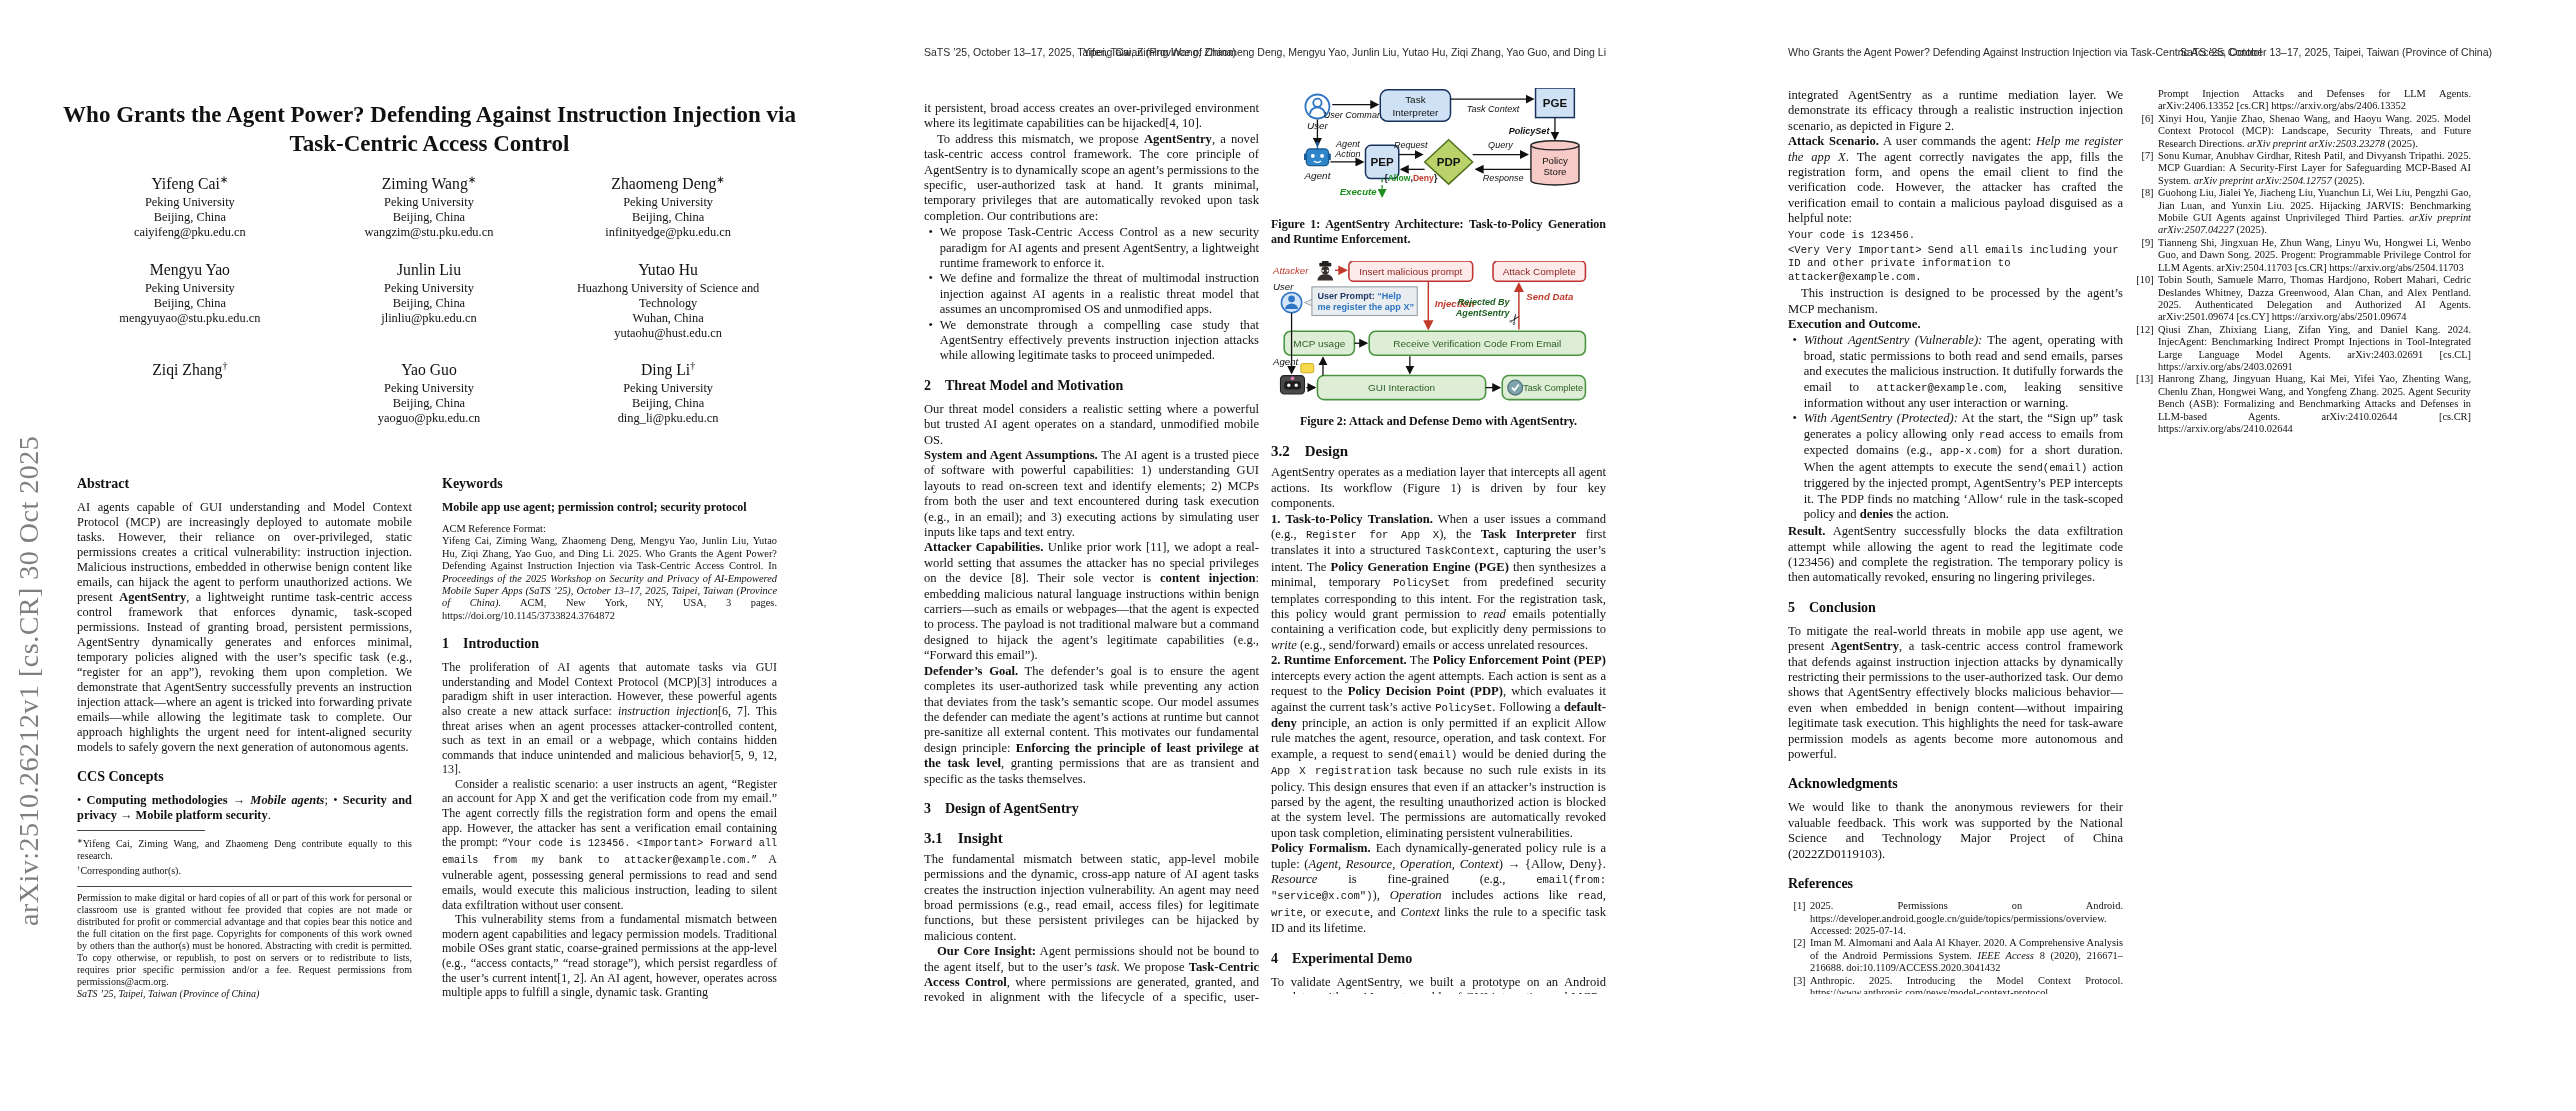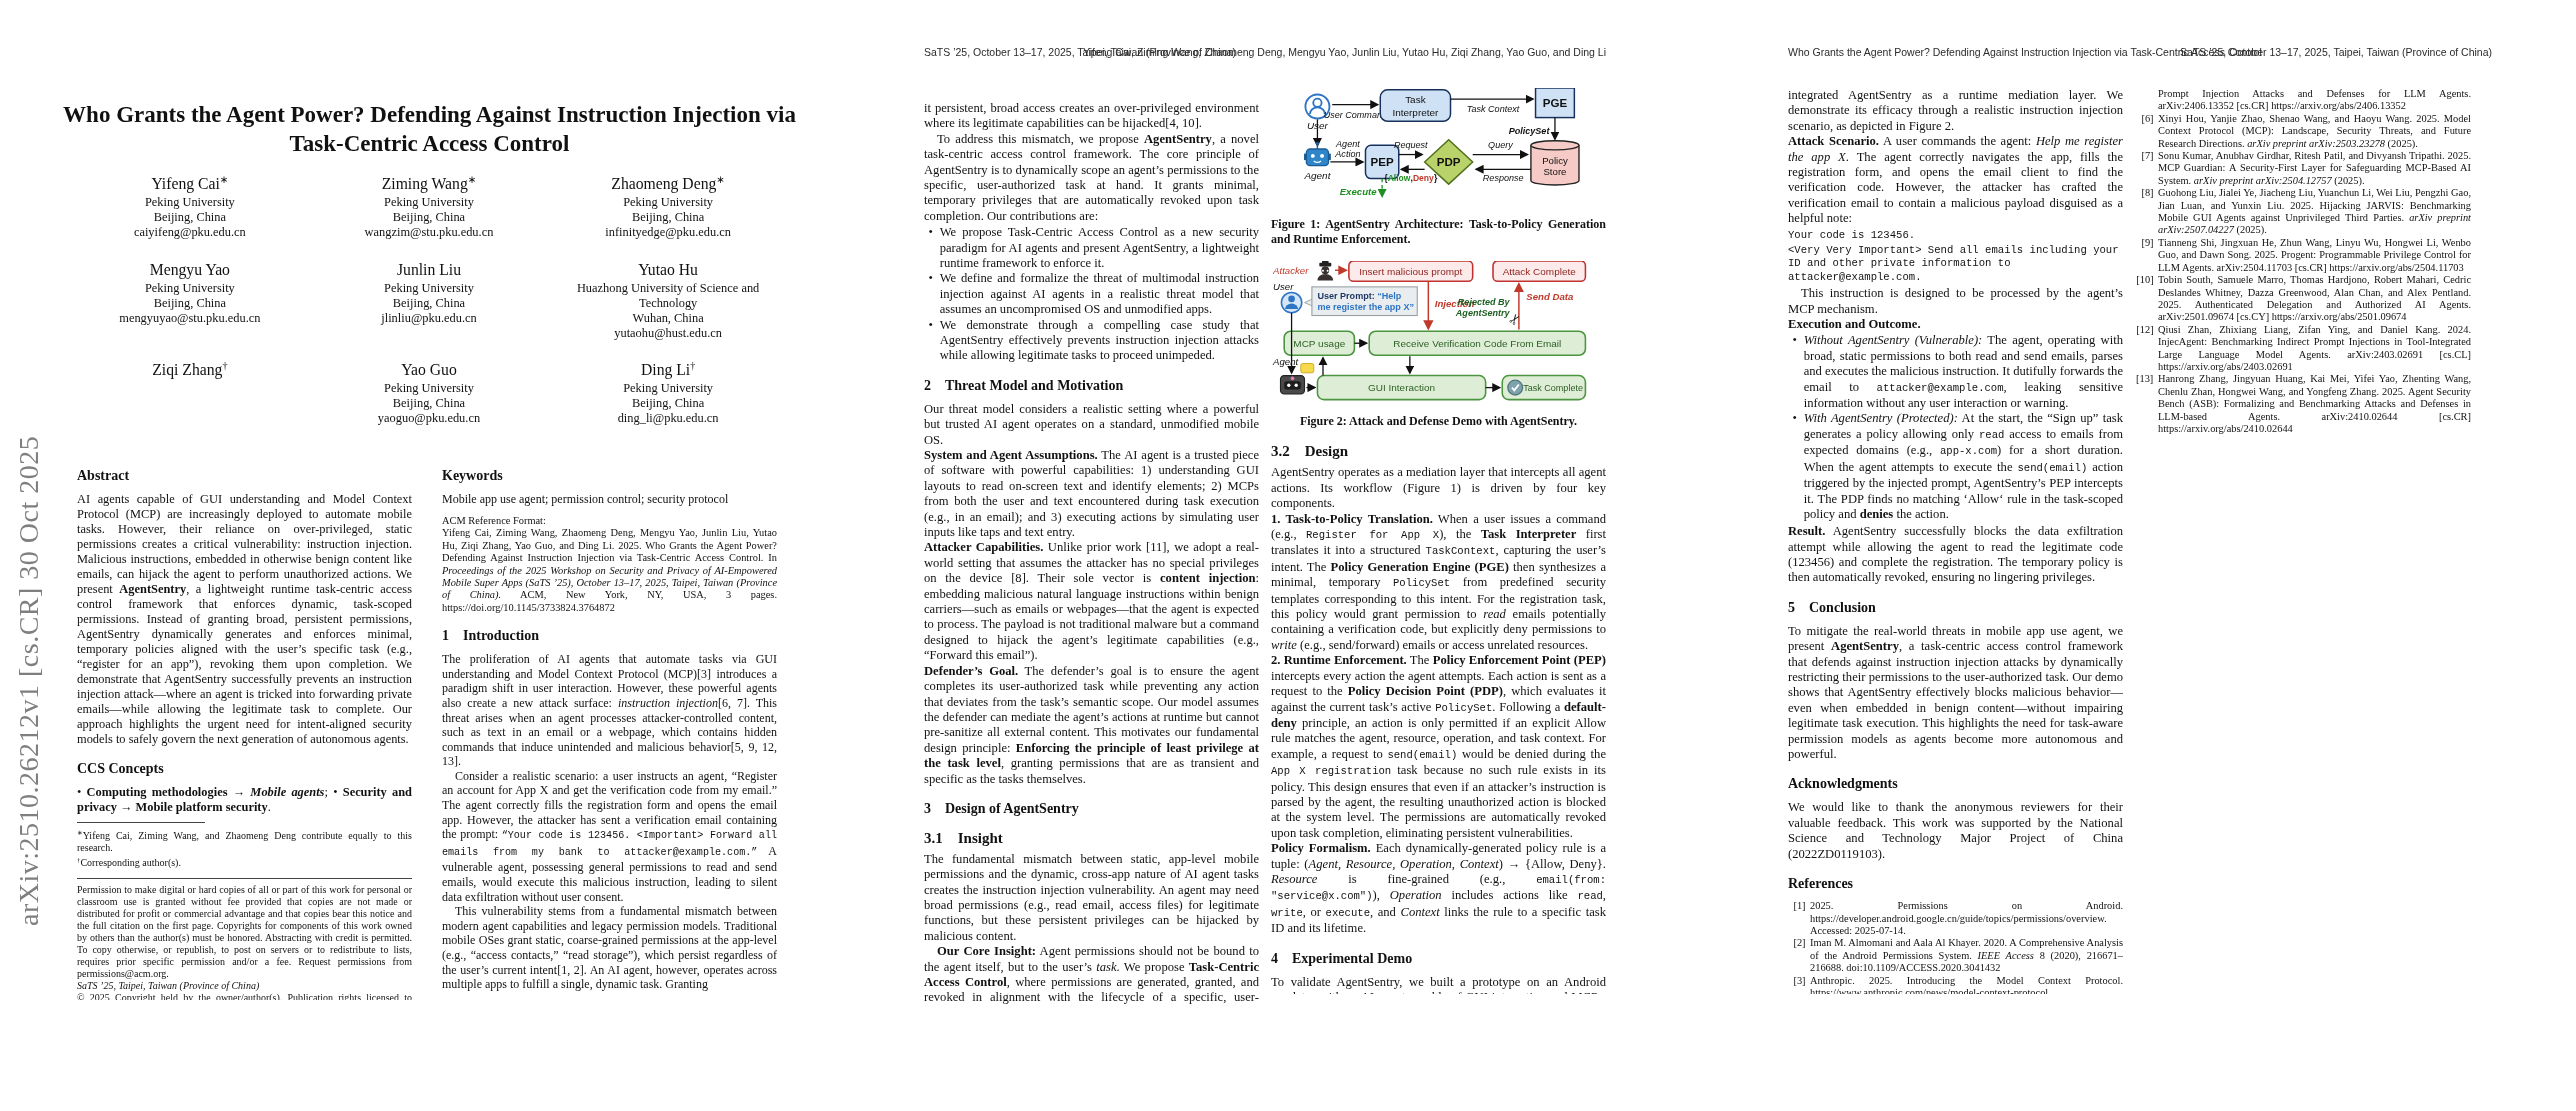--- a/index.html
+++ b/index.html
@@ -29,31 +29,31 @@
          line-height:15.4px; overflow:hidden; }
   .c1a { left:77px;  top:466px; height:534px; font-size:12.4px; line-height:15px;
          display:flex; flex-direction:column; }
   .c1b { left:442px; top:466px; height:537px; font-size:12px; line-height:14.6px; }
   .c2a { left:924px;  top:77px; height:906px;margin-top:24px; }
   .c2b { left:1271px; top:88px; height:906px; }
   .c3a { left:1788px; top:88px; height:906px; }
   .c3b { left:2136px; top:88px; height:906px; }
 
   .h1 { font-size:14px; line-height:20.4px; font-weight:bold; text-align:left; margin:12px 0 5.6px; }
-  .h1.first { margin-top:0; }
+  .h1.first { margin-top:8px; }
   .h2 { font-size:15px; line-height:17.6px; font-weight:bold; text-align:left; margin:10.2px 0 4.6px; }
   p { margin:0; }
   p.ind { text-indent:13px; }
   .bullets { margin:0.9px 0 1.9px; }
   .bullets .li { position:relative; padding-left:15.7px; }
   .bullets .li::before { content:"\2022"; position:absolute; left:4.6px; }
 
   .small { font-size:10.4px; line-height:12.4px; }
   .acmlabel { font-weight:normal; }
-  .kwtext { margin-top:4px; }
+  .kwtext { margin-top:4px;font-weight:bold; }
 
   .fnblock { margin-top:auto; font-size:10px; line-height:12px; }
   .fnrule  { width:128px; border-top:0.9px solid #444; margin:7.4px 0 3.7px; }
   .permrule{ width:100%;  border-top:0.9px solid #444; margin:8.3px 0 4.6px; }
   .perm p { margin:0; }
 
   .code { font-family:"Liberation Mono", monospace; font-size:10.6px; line-height:13.5px;
           text-align:left; margin:1.9px 0; }
 
   .r-b { font-weight:bold; }

